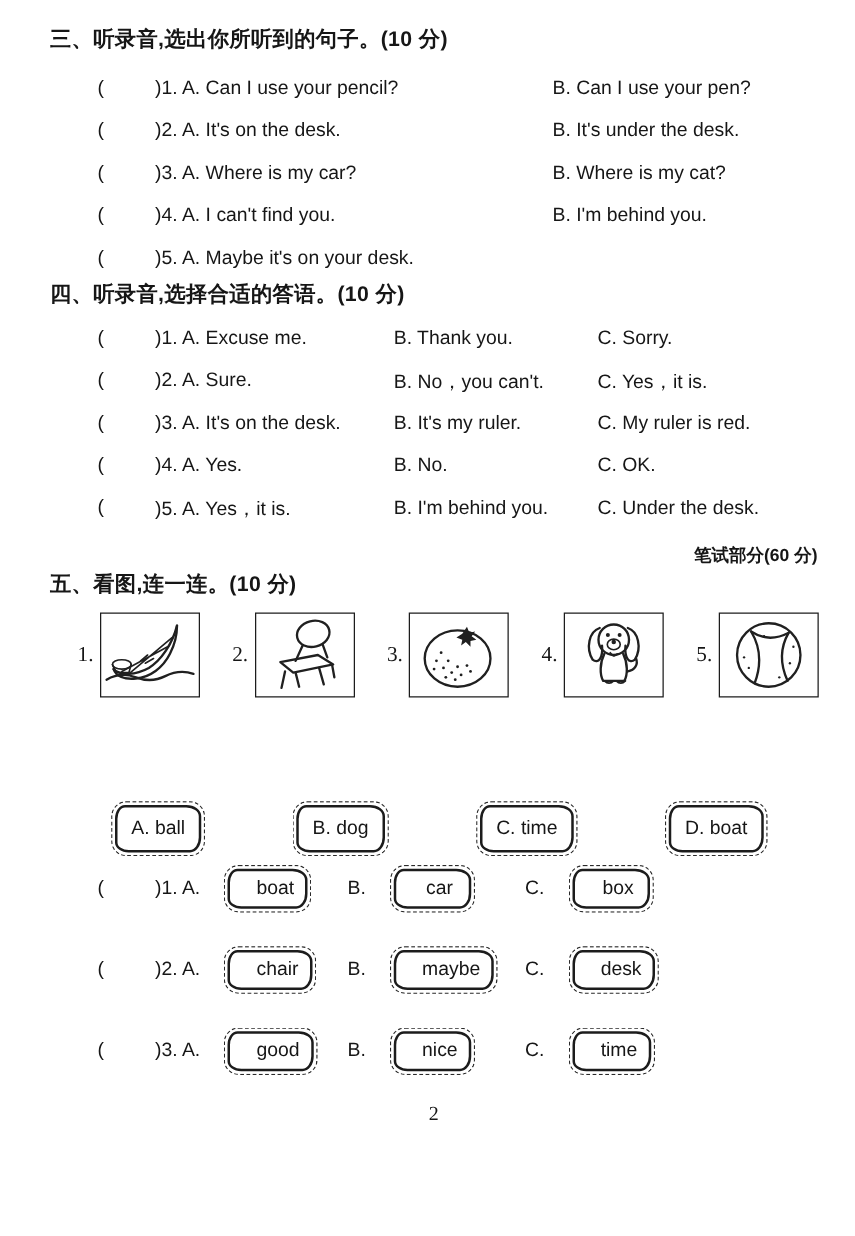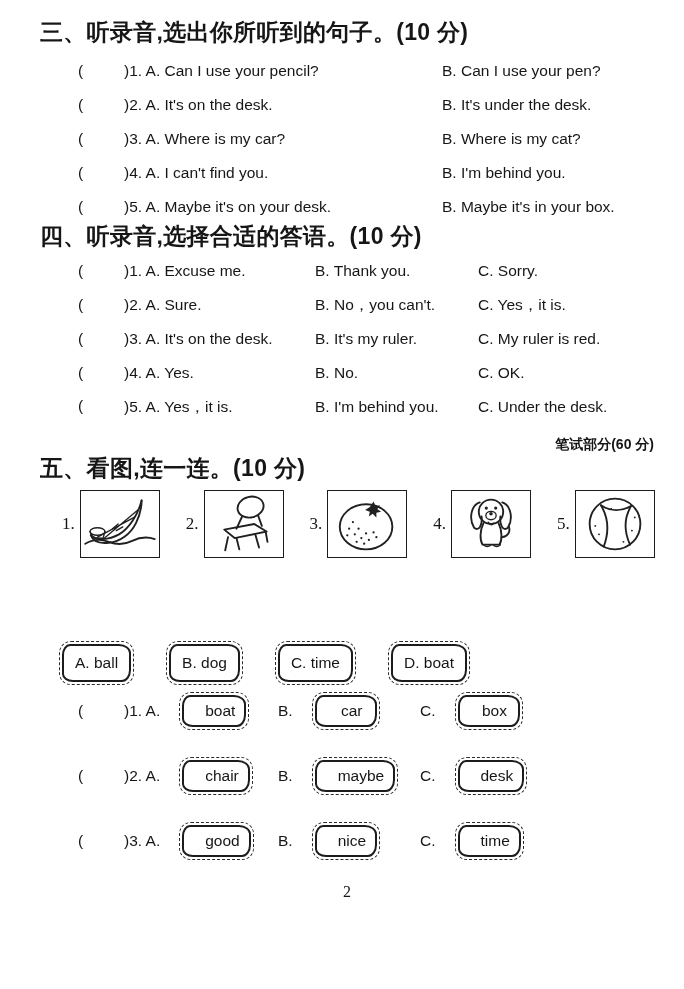--- a/index.html
+++ b/index.html
@@ -7,21 +7,21 @@
   body {
     width: 684px; height: 989px;
     background: #ffffff;
     color: #161616;
     font-family: "Liberation Sans", sans-serif;
     -webkit-font-smoothing: antialiased;
   }
   .page { width: 684px; height: 989px; padding: 20px 30px 0 40px; overflow: hidden; position: relative; }
 
   h2.sec {
-    font-size: 23px; font-weight: bold; margin: 0; line-height: 24px;
+    font-size: 17px; font-weight: bold; margin: 0; line-height: 24px;
     letter-spacing: 0.3px;
   }
   .sec-gap3 { margin-top: 2px; }
   .sec-gap4 { margin-top: 8px; }
   .sec-gap5 { margin-top: 6px; }
   .sec-gap6 { margin-top: 27px; }
 
   .qs { margin: 10px 0 0 38px; }
   .qs4 { margin-top: 6px; }
   .row { display: flex; align-items: center; height: 34px; font-size: 15.5px; }
@@ -51,21 +51,21 @@
     position: relative; display: inline-flex; align-items: center; justify-content: center;
     border: 2px solid #1c1c1c; padding: 5px 9px; min-width: 60px;
     border-radius: 8px 12px 9px 11px / 11px 9px 12px 8px;
     font-size: 15.5px; background: #fff;
   }
   .wavy::before {
     content: ""; position: absolute; inset: -5px;
     border: 1.6px dashed #2a2a2a; border-radius: 12px; pointer-events: none;
   }
 
-  .answers { display: flex; margin: 86px 0 0 22px; }
+  .answers { display: flex; margin: 86px 0 0 52px; gap: 38px; }
   .answers .wavy { margin-right: 38px; padding: 8px 11px; min-width: 56px; }
 
   .qs6 { margin: 6px 0 0 38px; }
   .row6 { display: flex; align-items: center; height: 46px; margin-bottom: 19px; font-size: 15.5px; }
   .q6c1 { width: 200px; display: flex; align-items: center; }
   .q6c2 { width: 142px; display: flex; align-items: center; }
   .q6c3 { flex: 1; display: flex; align-items: center; }
   .row6 .wavy { margin-left: 22px; min-width: 62px; padding-left: 21px; }
 
   .pageno {
@@ -110,21 +110,20 @@
           <span class="paren">(</span>
           <span>)4. A. I can't find you.</span>
         </span>
       <span>B. I'm behind you.</span>
     </div>
     <div class="row">
       <span class="qleft3">
           <span class="paren">(</span>
           <span>)5. A. Maybe it's on your desk.</span>
         </span>
-      <span>B. Maybe it's in your box.</span>
     </div>
   </div>
 
   <h2 class="sec sec-gap4">四、听录音,选择合适的答语。(10 分)</h2>
   <div class="qs qs4">
     <div class="row">
       <span class="qleft4">
           <span class="paren">(</span>
           <span>)1. A. Excuse me.</span>
         </span>

